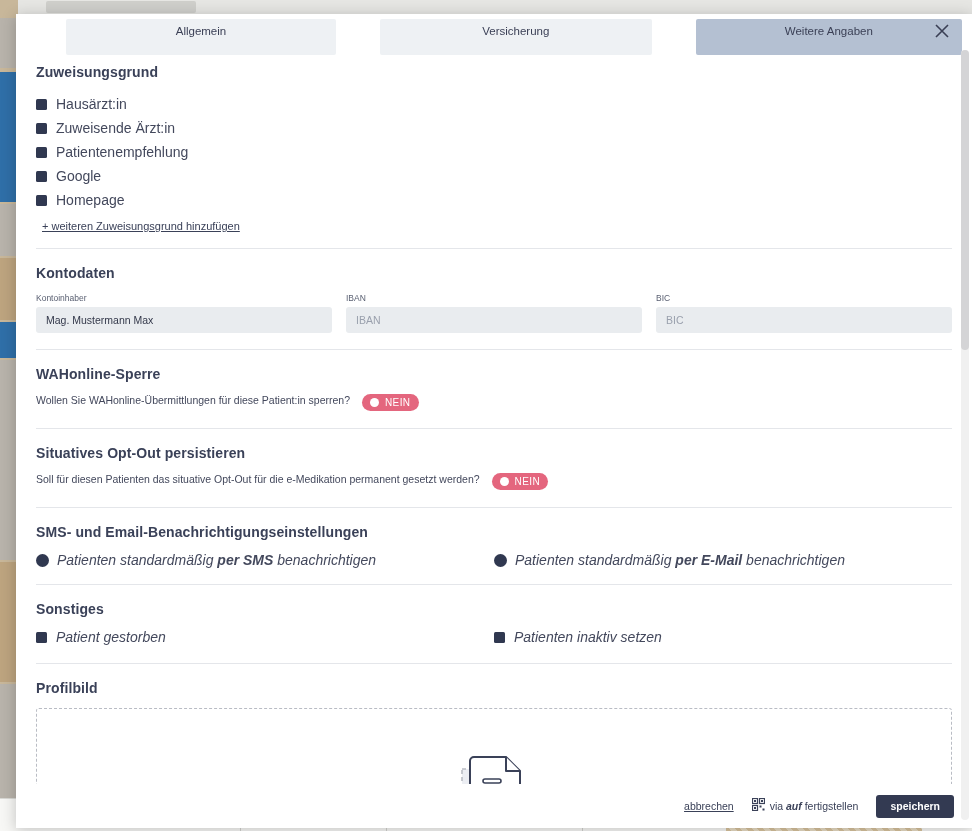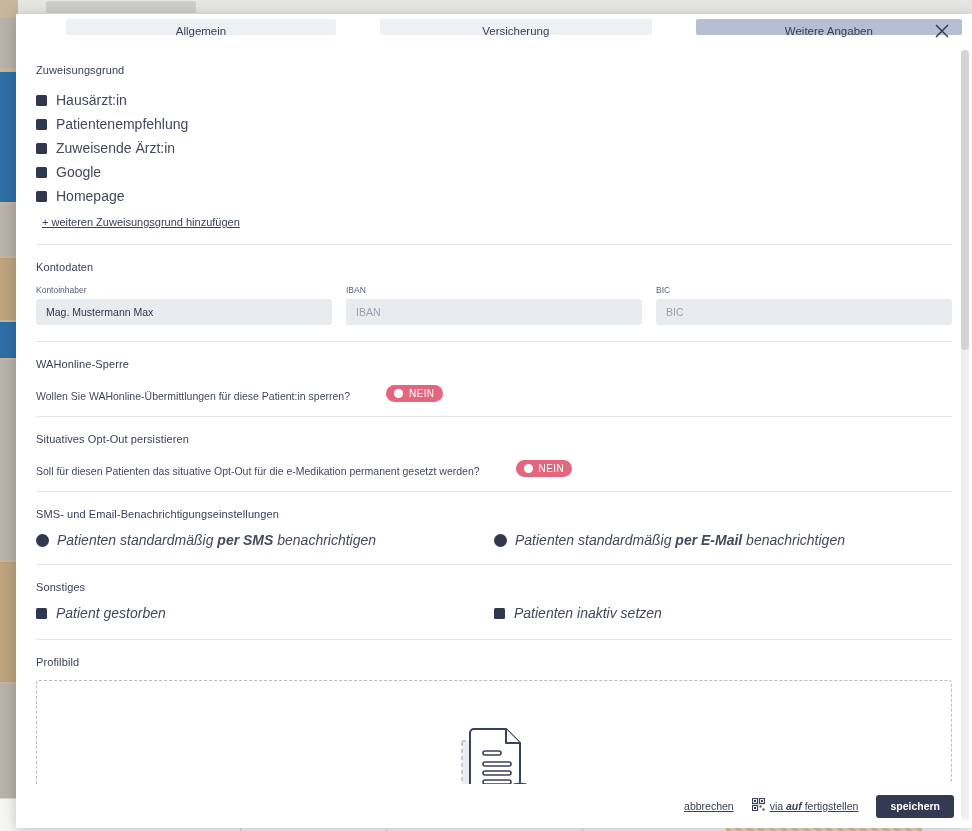--- a/index.html
+++ b/index.html
@@ -65,21 +65,21 @@
 
   
   .tabbar {
     position: relative;
     height: 34px;
     padding: 5px 8px 0 8px;
     display: flex;
     align-items: flex-start;
   }
   .tab {
-    height: 16px;
+    height: 36px;
     line-height: 24px;
     text-align: center;
     font-size: 11.5px;
     color: #3a3f55;
     background: #eef1f4;
     border-radius: 2px;
     margin-right: 2px;
     cursor: pointer;
     white-space: nowrap;
     margin-left: 42px;
@@ -101,22 +101,22 @@
     position: absolute;
     left: 0; top: 34px; right: 0; bottom: 44px;
     overflow: hidden;
   }
   .scroll-inner { padding: 0 0 0 0; }
 
   .section { padding: 0 20px; }
   .rule { height: 1px; background: #e4e6ea; margin: 0 20px; }
 
   h2.sec-title {
-    font-size: 11px;
-    font-weight: 400;
+    font-size: 14px;
+    font-weight: 700;
     color: #3a4158;
     margin: 16px 0 12px 0;
     letter-spacing: .1px;
   }
 
   
   .cb-row { display: flex; align-items: center; height: 24px; }
   .cb-box {
     width: 11px; height: 11px;
     background: #303850;
@@ -159,21 +159,21 @@
     border-radius: 3px;
     width: 100%;
     padding: 0 10px;
     font-size: 10.5px;
     color: #33384a;
     font-family: "Liberation Sans", sans-serif;
   }
   .field-input::placeholder { color: #9aa0ad; }
 
   
-  .q-row { display: flex; align-items: flex-end; margin: 1px 0 14px 0; min-height: 20px; gap: 24px; }
+  .q-row { display: flex; align-items: flex-start; margin: 1px 0 14px 0; min-height: 20px; }
   .q-text { font-size: 10.5px; color: #43485c; margin-right: 12px; }
   .toggle {
     height: 17px;
     border-radius: 9px;
     display: inline-flex;
     align-items: center;
     padding: 0 8px;
     cursor: pointer;
     user-select: none;
   }
@@ -220,21 +220,21 @@
     gap: 18px;
   }
   .link-btn {
     font-size: 10.5px;
     color: #3a4158;
     text-decoration: underline;
     cursor: pointer;
   }
   .qr-item { display: flex; align-items: center; gap: 5px; cursor: pointer; }
   .qr-item .qr-text {
-    font-size: 10.5px; color: #3a4158; text-decoration: underline;
+    font-size: 10.5px; color: #3a4158; 
   }
   .qr-text i { font-style: italic; font-weight: 700; }
   .save-btn {
     background: #333a52;
     color: #ffffff;
     font-size: 10.5px;
     font-weight: 700;
     border: none;
     border-radius: 3px;
     height: 23px;
@@ -302,25 +302,25 @@
 
       <div class="section">
         <h2 class="sec-title">Zuweisungsgrund</h2>
 
         <div class="cb-row">
           <div class="cb-box"></div>
           <span class="cb-label">Hausärzt:in</span>
         </div>
         <div class="cb-row">
           <div class="cb-box"></div>
-          <span class="cb-label">Patientenempfehlung</span>
+          <span class="cb-label">Zuweisende Ärzt:in</span>
         </div>
         <div class="cb-row">
           <div class="cb-box"></div>
-          <span class="cb-label">Zuweisende Ärzt:in</span>
+          <span class="cb-label">Patientenempfehlung</span>
         </div>
         <div class="cb-row">
           <div class="cb-box"></div>
           <span class="cb-label">Google</span>
         </div>
         <div class="cb-row">
           <div class="cb-box"></div>
           <span class="cb-label">Homepage</span>
         </div>
 

